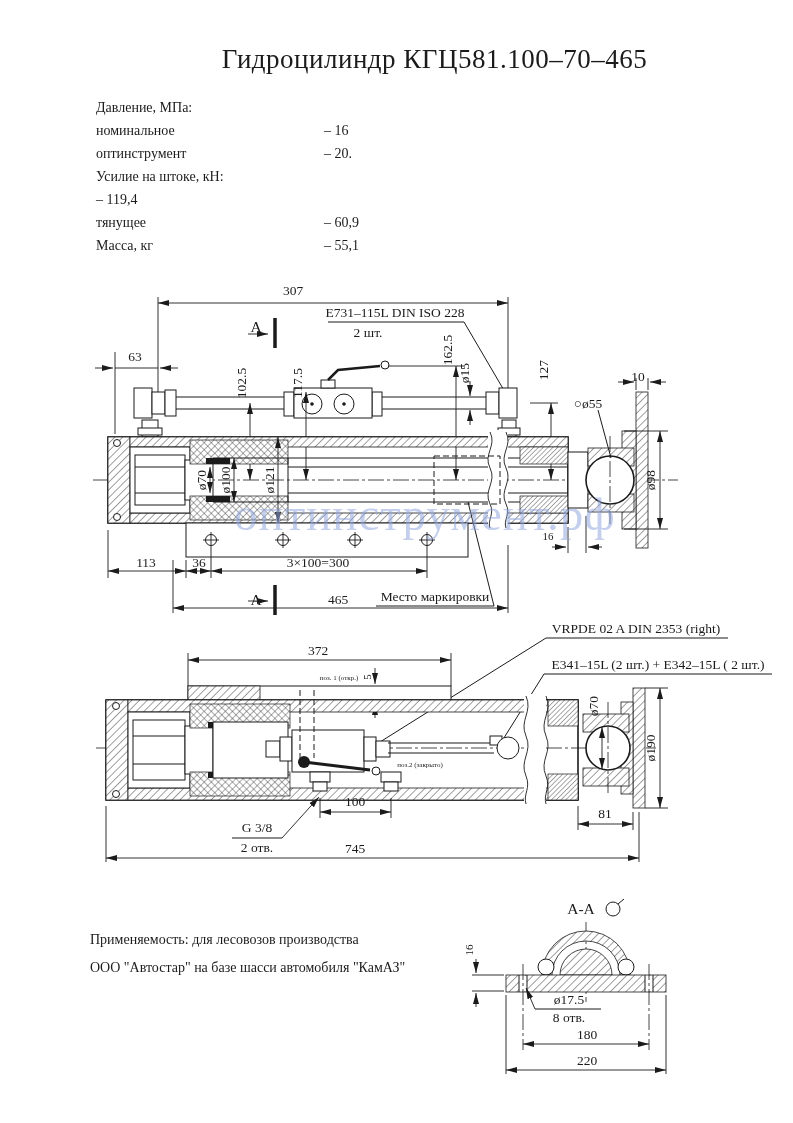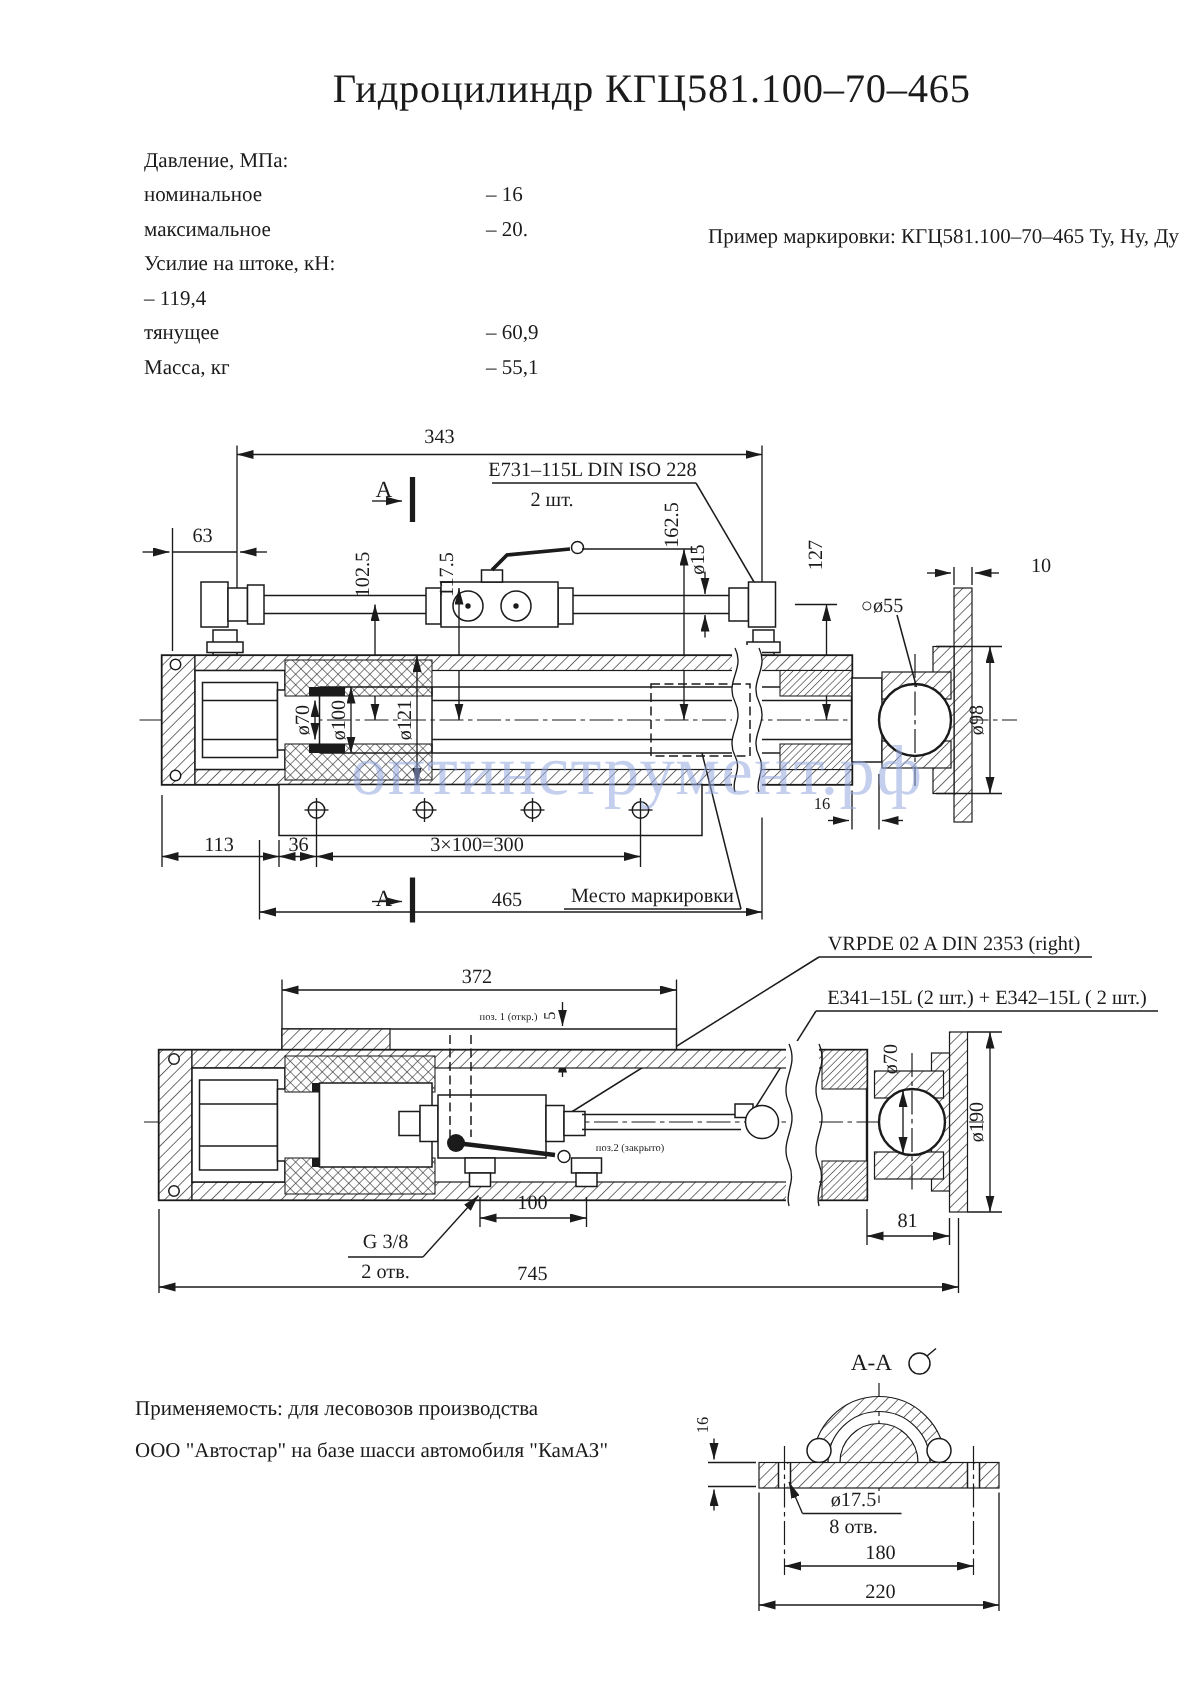--- a/index.html
+++ b/index.html
@@ -330,56 +330,55 @@
   <div class="specs">
     <div class="row">
         <span class="lab">Давление, МПа:</span>
         <span></span>
       </div>
     <div class="row">
         <span class="lab">номинальное</span>
         <span>– 16</span>
       </div>
     <div class="row">
-        <span class="lab">максимальное</span>
+        <span class="lab">оптинструмент</span>
         <span>– 20.</span>
       </div>
     <div class="row">
         <span class="lab">Усилие на штоке, кН:</span>
         <span></span>
       </div>
     <div class="row">
         <span>– 119,4</span>
       </div>
     <div class="row">
         <span class="lab">тянущее</span>
         <span>– 60,9</span>
       </div>
     <div class="row">
         <span class="lab">Масса, кг</span>
         <span>– 55,1</span>
       </div>
   </div>
 
   <div class="notes">
-    <div>Пример маркировки: КГЦ581.100–70–465 Ту, Ну, Ду</div>
   </div>
 
-  <span class="t" style="left:255px;top:291px">343</span>
+  <span class="t" style="left:255px;top:291px">307</span>
   <span class="t s15" style="left:218px;top:327px">A</span>
   <span class="t s15" style="left:218px;top:600px">A</span>
   <span class="t" style="left:357px;top:313px">E731–115L DIN ISO 228</span>
   <span class="t" style="left:330px;top:333px">2 шт.</span>
   <span class="t" style="left:97px;top:357px">63</span>
   <span class="r" style="left:204px;top:383px">102.5</span>
   <span class="r" style="left:260px;top:383px">117.5</span>
   <span class="r" style="left:410px;top:350px">162.5</span>
   <span class="r" style="left:427px;top:373px">ø15</span>
   <span class="r" style="left:506px;top:370px">127</span>
-  <span class="t" style="left:656px;top:377px">10</span>
+  <span class="t" style="left:600px;top:377px">10</span>
   <span class="t" style="left:550px;top:404px">○ø55</span>
   <span class="r" style="left:613px;top:480px">ø98</span>
   <span class="r" style="left:164px;top:480px">ø70</span>
   <span class="r" style="left:188px;top:480px">ø100</span>
   <span class="r" style="left:232px;top:480px">ø121</span>
   <span class="t" style="left:108px;top:563px">113</span>
   <span class="t" style="left:161px;top:563px">36</span>
   <span class="t" style="left:280px;top:563px">3×100=300</span>
   <span class="t s11" style="left:510px;top:536px">16</span>
   <span class="t" style="left:300px;top:600px">465</span>

